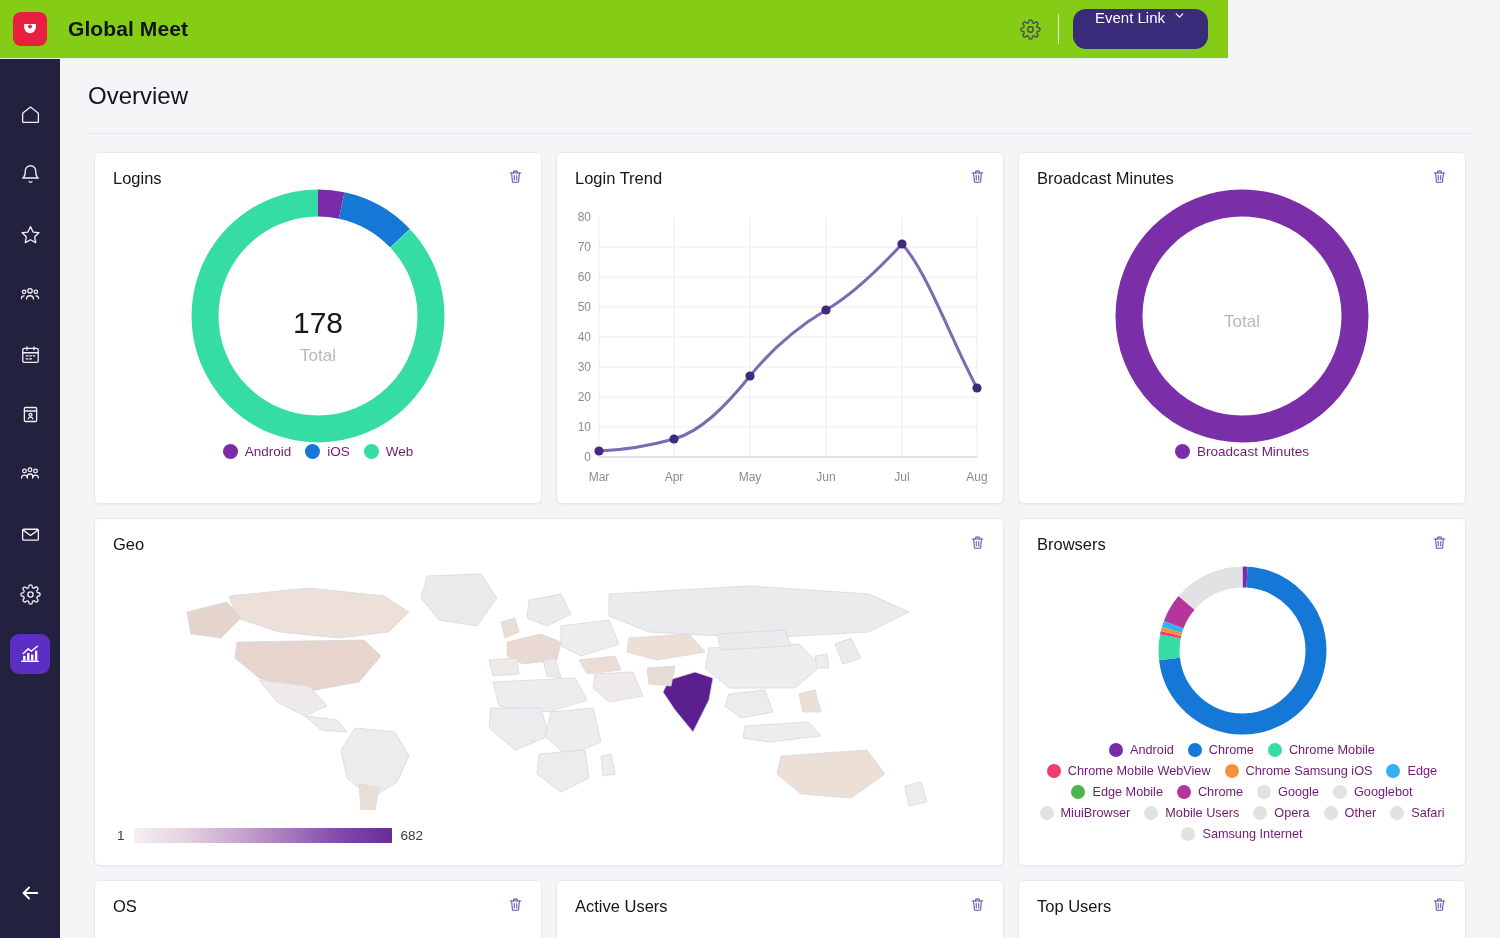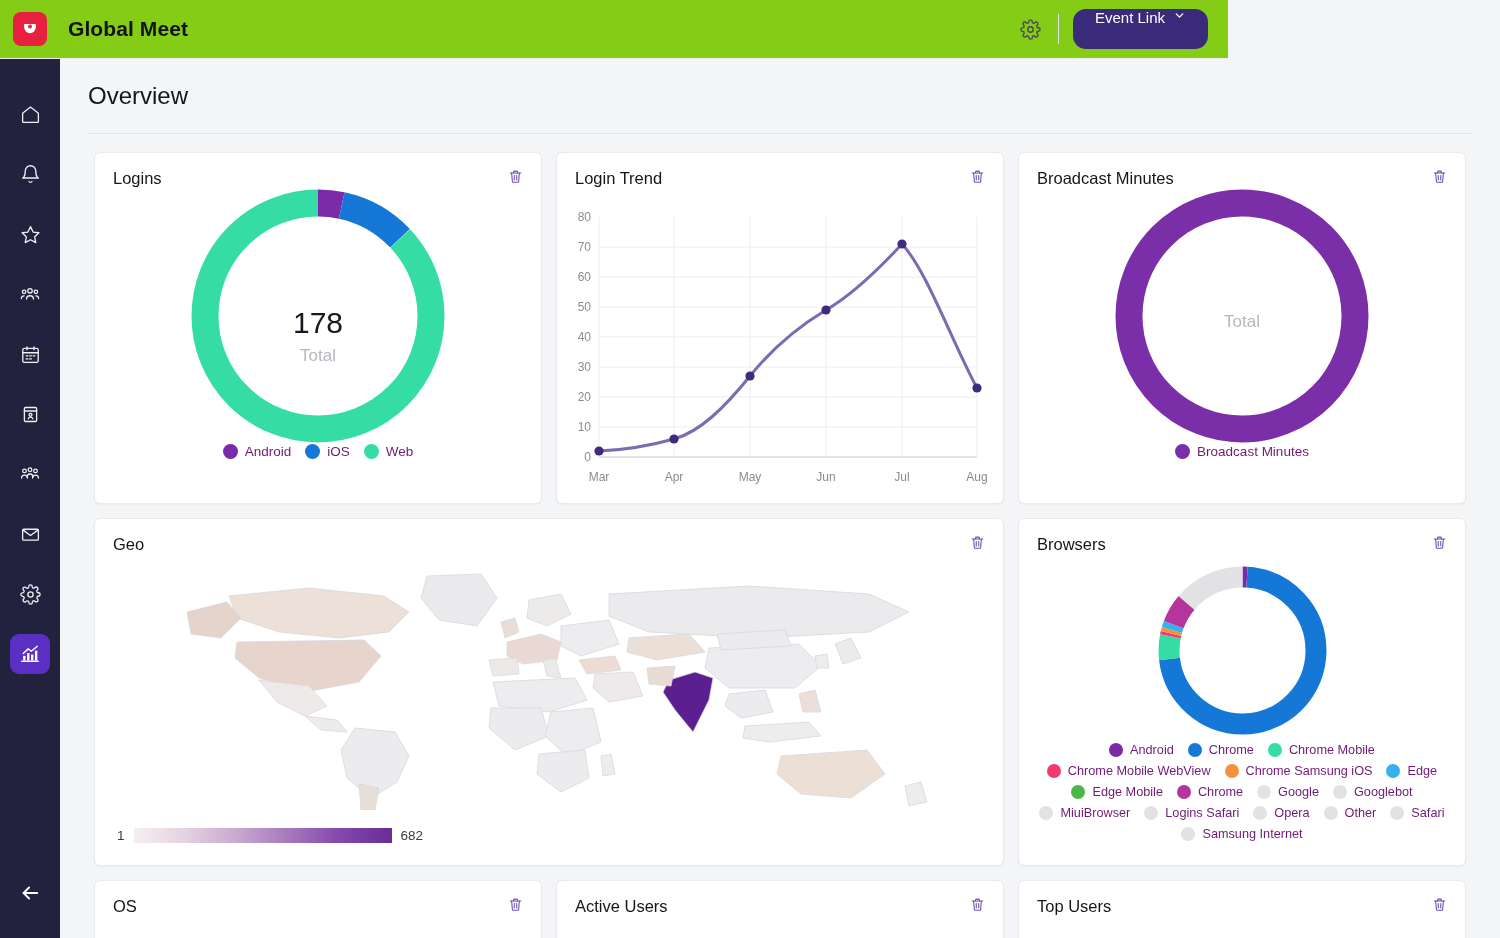--- a/index.html
+++ b/index.html
@@ -511,21 +511,21 @@
             <span class="leg">
                 <span class="dot" style="background:#e2e2e4"></span>
                 <span class="leg-label">Googlebot</span>
               </span>
             <span class="leg">
                 <span class="dot" style="background:#e2e2e4"></span>
                 <span class="leg-label">MiuiBrowser</span>
               </span>
             <span class="leg">
                 <span class="dot" style="background:#e2e2e4"></span>
-                <span class="leg-label">Logins Safari</span>
+                <span class="leg-label">Mobile Users</span>
               </span>
             <span class="leg">
                 <span class="dot" style="background:#e2e2e4"></span>
                 <span class="leg-label">Opera</span>
               </span>
             <span class="leg">
                 <span class="dot" style="background:#e2e2e4"></span>
                 <span class="leg-label">Other</span>
               </span>
             <span class="leg">

